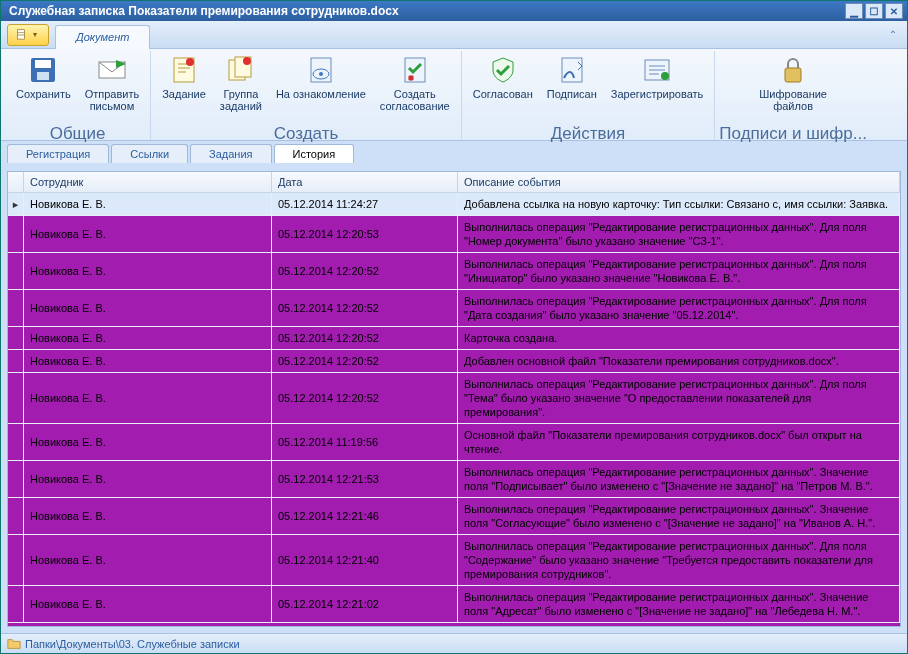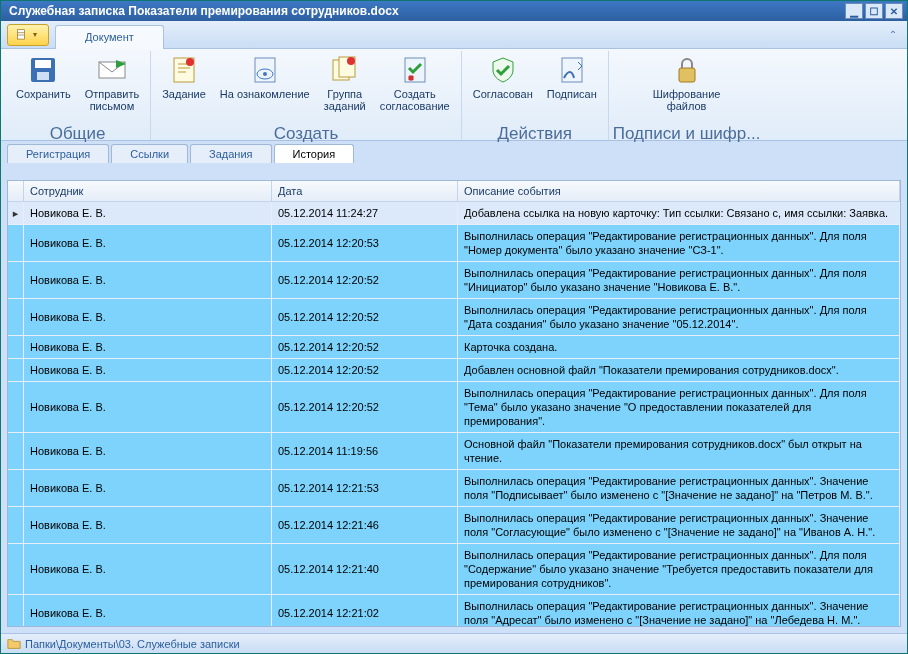--- a/index.html
+++ b/index.html
@@ -10,21 +10,21 @@
   
   .titlebar { height: 20px; background: linear-gradient(#3d78c4,#2d5fa0); display:flex; align-items:center; color:#fff; font-weight:bold; padding: 0 4px; }
   .titlebar .title { flex:1; padding-left:4px; font-size:12px; }
   .tb-btn { width:18px; height:16px; margin-left:2px; background:#dbe8f8; border:1px solid #6a8dbb; display:flex; align-items:center; justify-content:center; color:#2b5e9e; font-size:10px; cursor:pointer; }
 
   
   .qat-row { height:28px; background: linear-gradient(#e4eefb,#c9ddf4); display:flex; align-items:center; padding-left:6px; border-bottom:1px solid #a9c2e3; }
   .qat-btn { width:42px; height:22px; background: linear-gradient(#fff3b0,#ffd24a); border:1px solid #c9a22b; border-radius:3px; margin-right:6px; display:flex; align-items:center; justify-content:center; cursor:pointer; }
   .qat-btn svg { width:14px; height:14px; }
   .qat-drop { width:8px; margin-left:4px; font-size:8px; color:#7a5c12; }
-  .ribbon-tab { height:24px; padding:0 29px; margin-top:4px; background:#f6f9fd; border:1px solid #a9c2e3; border-bottom:none; border-radius:3px 3px 0 0; display:flex; align-items:center; color:#2b5e9e; cursor:pointer; }
+  .ribbon-tab { height:24px; padding:0 20px; margin-top:4px; background:#f6f9fd; border:1px solid #a9c2e3; border-bottom:none; border-radius:3px 3px 0 0; display:flex; align-items:center; color:#2b5e9e; cursor:pointer;font-style:italic; }
   .qat-spacer { flex:1; }
   .ribbon-collapse { width:16px; height:16px; margin-right:6px; color:#4a77b5; cursor:pointer; display:flex; align-items:center; justify-content:center; font-size:10px; }
 
   
   .ribbon { height:92px; background: linear-gradient(#f4f8fd,#e0ecf9); border-bottom:1px solid #a9c2e3; display:flex; padding:2px 4px 0 4px; }
   .rgroup { display:flex; flex-direction:column; align-items:stretch; border-right:1px solid #c7d8ef; padding:0 4px; }
   .rgroup-body { flex:1; display:flex; align-items:flex-start; justify-content:center; }
   .rgroup-cap { height:16px; text-align:center; color:#4a6d9c; font-size:17px; }
   .rbtn { display:flex; flex-direction:column; align-items:center; justify-content:flex-start; padding:2px 6px; min-width:56px; cursor:pointer; text-align:center; color:#1b3b66; border:1px solid transparent; border-radius:3px; }
   .rbtn .icon { width:32px; height:32px; display:flex; align-items:center; justify-content:center; margin-bottom:2px; }
@@ -32,21 +32,21 @@
 
   
   .infobar { margin:4px 6px; padding:6px 8px; background:#ffedc3; border:1px solid #f1c56a; color:#5b4516; }
 
   
   .tabs { display:flex; align-items:flex-end; padding:0 6px; height:22px; }
   .tab { padding:3px 18px; border:1px solid #9fb8d8; border-bottom:none; background:#e6eef9; color:#2b5e9e; margin-right:2px; cursor:pointer; border-radius:3px 3px 0 0; }
   .tab.active { background:#ffffff; color:#000; }
 
   
-  .grid-wrap { flex:1; margin:17px 6px 6px 6px; background:#7dd3fc; border:1px solid #9fb8d8; display:flex; flex-direction:column; overflow:hidden; }
+  .grid-wrap { flex:1; margin:8px 6px 6px 6px; background:#a21caf; border:1px solid #9fb8d8; display:flex; flex-direction:column; overflow:hidden; }
   .grid-head { display:flex; background:linear-gradient(#f7fafd,#e5edf8); border-bottom:1px solid #c4d4ea; }
   .gh { padding:4px 6px; border-right:1px solid #c4d4ea; color:#1b3b66; font-weight:normal; }
   .gh0 { width:16px; } .gh1 { width:248px; } .gh2 { width:186px; } .gh3 { flex:1; }
   .grid-body { flex:1; overflow-y:auto; }
   .grow { display:flex; border-bottom:1px solid #e7eef7; }
   .grow.sel { background:#dce9fa; }
   .gcell { padding:4px 6px; border-right:1px solid #e7eef7; color:#000; display:flex; align-items:center; }
   .gc0 { width:16px; justify-content:center; color:#333; } .gc1 { width:248px; } .gc2 { width:186px; } .gc3 { flex:1; }
   .gc3 span { line-height:14px; }
 
@@ -118,40 +118,40 @@
         <div class="rbtn">
           <span class="icon">
               <svg viewBox="0 0 32 32">
                 <rect x="6" y="4" width="20" height="24" fill="#fffbe0" stroke="#b89b3d"></rect>
                 <path d="M10 10h12M10 14h12M10 18h8" stroke="#b89b3d"></path>
                 <circle cx="22" cy="8" r="4" fill="#e03030"></circle>
               </svg>
             </span>
           <span class="lbl">Задание</span>
         </div>
+        <div class="rbtn">
+          <span class="icon">
+              <svg viewBox="0 0 32 32">
+                <rect x="4" y="6" width="16" height="20" fill="#fffbe0" stroke="#b89b3d"></rect>
+                <rect x="10" y="3" width="16" height="20" fill="#fffbe0" stroke="#b89b3d"></rect>
+                <circle cx="22" cy="7" r="4" fill="#e03030"></circle>
+              </svg>
+            </span>
+          <span class="lbl" style="white-space:pre-line;">Группа
+заданий</span>
+        </div>
         <div class="rbtn" style="min-width:100px;">
           <span class="icon">
               <svg viewBox="0 0 32 32">
                 <rect x="6" y="4" width="20" height="24" fill="#eef4fb" stroke="#6a8dbb"></rect>
                 <ellipse cx="16" cy="20" rx="8" ry="5" fill="none" stroke="#3d78c4"></ellipse>
                 <circle cx="16" cy="20" r="2" fill="#3d78c4"></circle>
               </svg>
             </span>
           <span class="lbl">На ознакомление</span>
-        </div>
-        <div class="rbtn">
-          <span class="icon">
-              <svg viewBox="0 0 32 32">
-                <rect x="4" y="6" width="16" height="20" fill="#fffbe0" stroke="#b89b3d"></rect>
-                <rect x="10" y="3" width="16" height="20" fill="#fffbe0" stroke="#b89b3d"></rect>
-                <circle cx="22" cy="7" r="4" fill="#e03030"></circle>
-              </svg>
-            </span>
-          <span class="lbl" style="white-space:pre-line;">Группа
-заданий</span>
         </div>
         <div class="rbtn">
           <span class="icon">
               <svg viewBox="0 0 32 32">
                 <rect x="6" y="4" width="20" height="24" fill="#eef4fb" stroke="#6a8dbb"></rect>
                 <path d="M10 14l4 4 8-8" stroke="#2e9e3a" stroke-width="3" fill="none"></path>
                 <path d="M10 22l4 4" stroke="#d03030" stroke-width="3"></path>
                 <path d="M14 22l-4 4" stroke="#d03030" stroke-width="3"></path>
               </svg>
             </span>
@@ -175,20 +175,30 @@
         </div>
         <div class="rbtn">
           <span class="icon">
               <svg viewBox="0 0 32 32">
                 <rect x="6" y="4" width="20" height="24" fill="#eef4fb" stroke="#6a8dbb"></rect>
                 <path d="M8 24c4-8 8-8 10 0" stroke="#3d6fb4" fill="none" stroke-width="2"></path>
                 <path d="M22 8l4 4-4 4" fill="none" stroke="#3d6fb4"></path>
               </svg>
             </span>
           <span class="lbl">Подписан</span>
+        </div>
+        <div class="rbtn" style="min-width:100px;">
+          <span class="icon">
+              <svg viewBox="0 0 32 32">
+                <rect x="4" y="6" width="24" height="20" fill="#eef4fb" stroke="#6a8dbb"></rect>
+                <path d="M8 12h16M8 16h16M8 20h10" stroke="#6a8dbb"></path>
+                <circle cx="24" cy="22" r="4" fill="#2e9e3a"></circle>
+              </svg>
+            </span>
+          <span class="lbl">Зарегистрировать</span>
         </div>
       </div>
       <div class="rgroup-cap">Действия</div>
     </div>
 
     <div class="rgroup" style="border-right:none;">
       <div class="rgroup-body">
         <div class="rbtn">
           <span class="icon">
               <svg viewBox="0 0 32 32">

